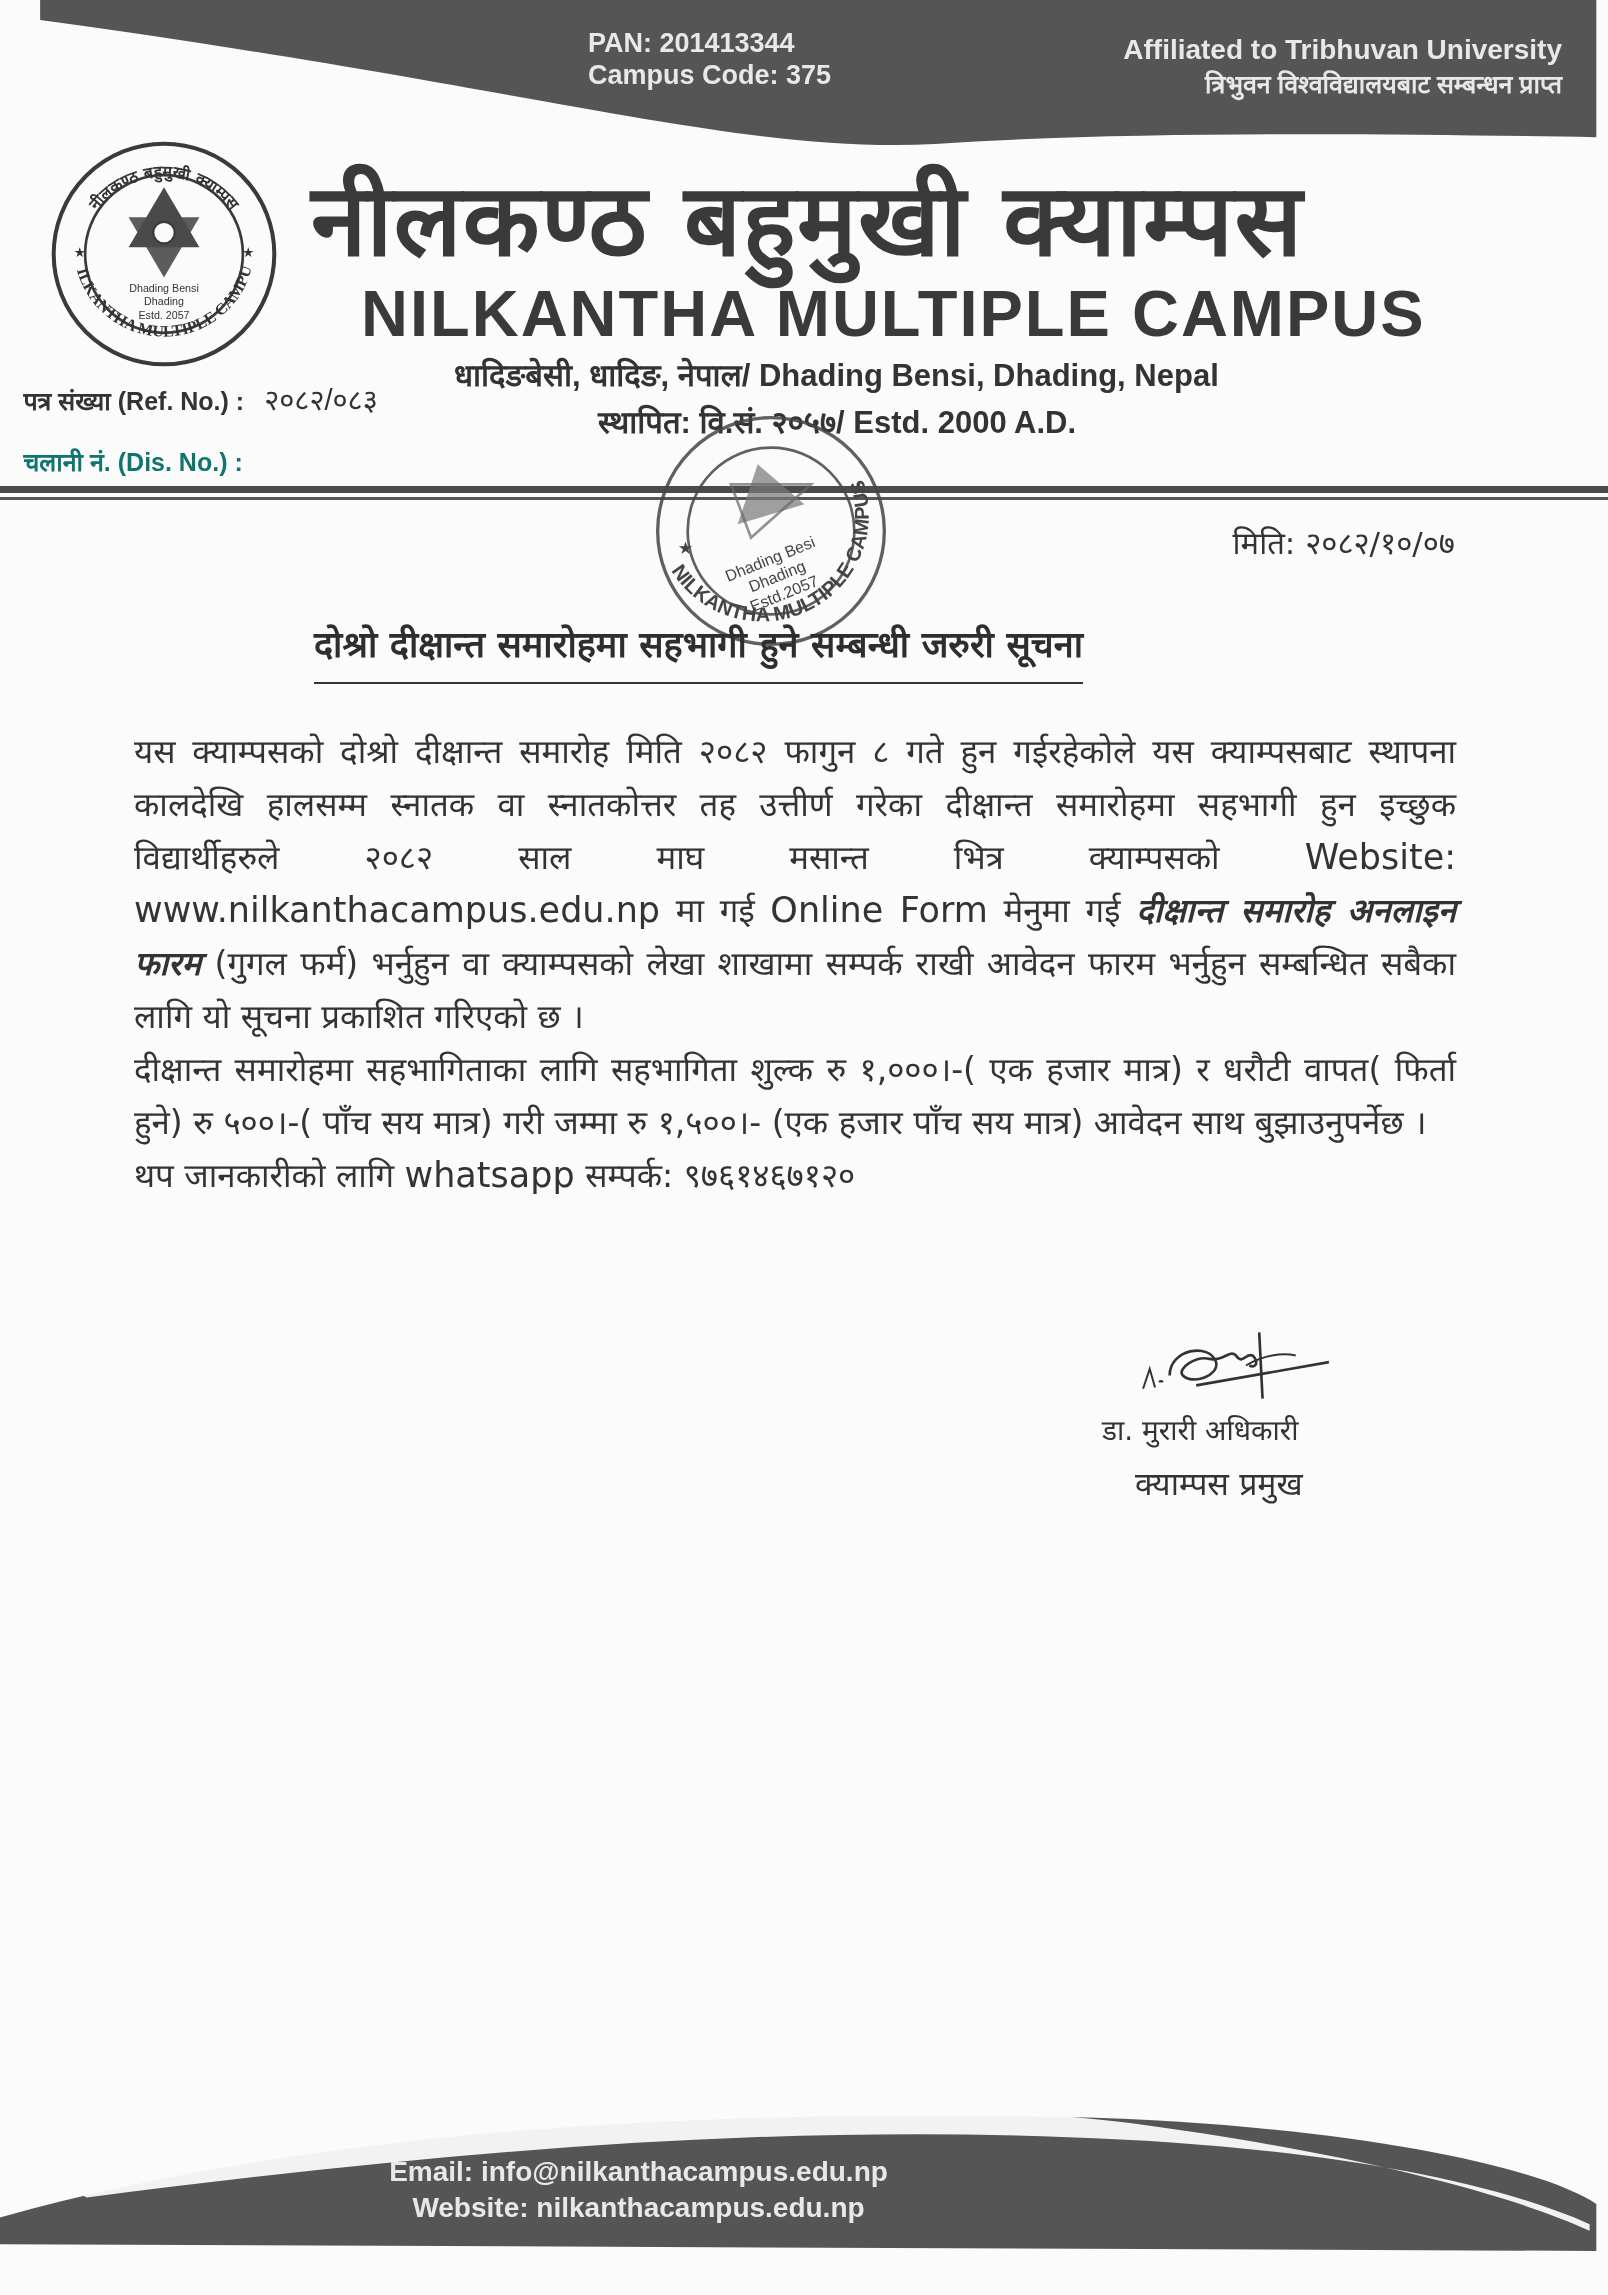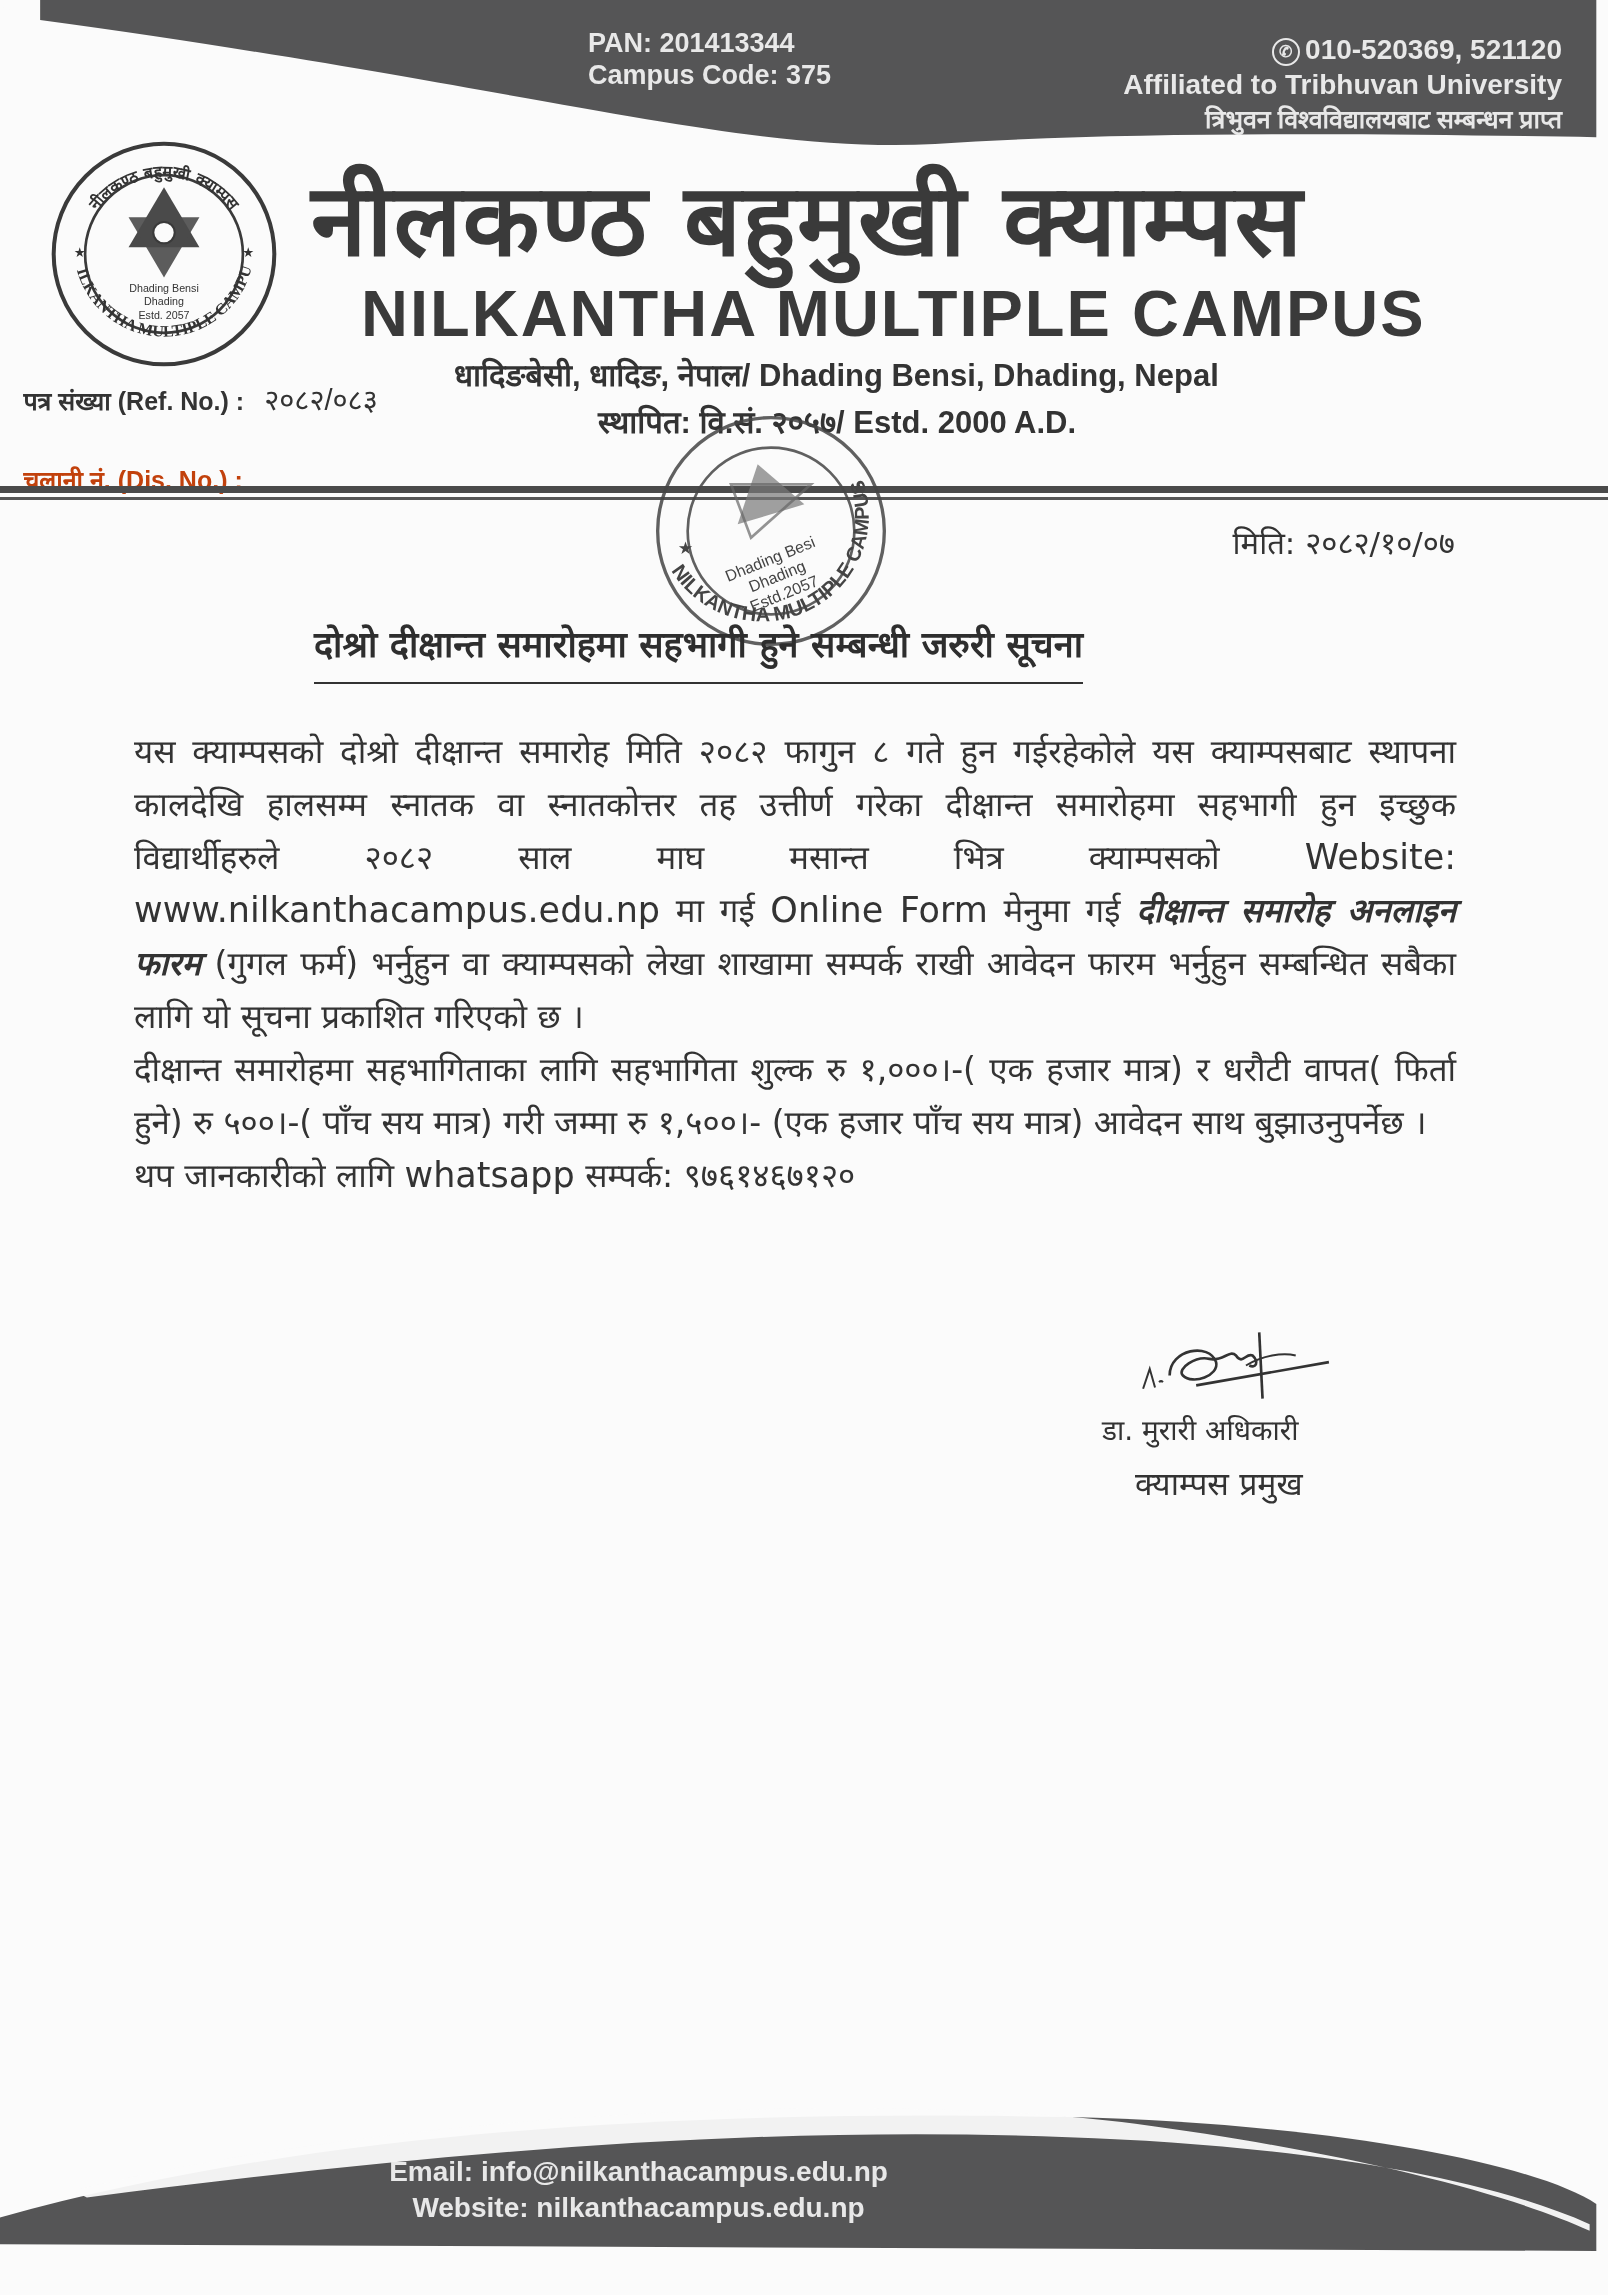--- a/index.html
+++ b/index.html
@@ -15,21 +15,21 @@
   .contact { right: 47px; top: 32px; color: #e8e8e8; font-family: "Liberation Sans", sans-serif; font-weight: bold; font-size: 28px; line-height: 35px; text-align: right; }
   .contact .np { font-size: 25px; }
   .phone-icon { display: inline-block; width: 24px; height: 24px; border: 2px solid #e8e8e8; border-radius: 50%; font-size: 16px; line-height: 24px; text-align: center; margin-right: 5.3px; vertical-align: middle; }
   .logo { left: 47px; top: 137px; width: 234px; height: 234px; }
   .title-np { left: 311px; top: 164px; font-size: 100px; font-weight: bold; color: #3a3a3a; letter-spacing: 1.3px; line-height: 114px; }
   .title-en { left: 361px; top: 277px; font-family: "Liberation Sans", sans-serif; font-weight: bold; font-size: 65px; color: #3a3a3a; letter-spacing: 2px; line-height: 73px; }
   .address { left: 454px; top: 357px; font-family: "Liberation Sans", sans-serif; font-weight: bold; font-size: 31px; color: #333; line-height: 37px; }
   .estd { left: 598px; top: 404px; font-family: Liberation Sans, sans-serif; font-weight: bold; font-size: 31px; color: #333; line-height: 37px; }
   .ref { left: 23.4px; top: 384px; font-family: "Liberation Sans", sans-serif; font-weight: bold; font-size: 25px; color: #333; line-height: 32px; }
   .ref .val { font-weight: normal; font-size: 29px; margin-left: 20px; }
-  .dis { left: 23.4px; top: 464px; font-family: "Liberation Sans", sans-serif; font-weight: bold; font-size: 25px; color: #c2410c; line-height: 32px; }
+  .dis { left: 23.4px; top: 446px; font-family: "Liberation Sans", sans-serif; font-weight: bold; font-size: 25px; color: #0f766e; line-height: 32px; }
   .rule1 { left: 0; top: 486px; width: 1609px; height: 6.7px; background: #4a4a4a; }
   .rule2 { left: 0; top: 497px; width: 1609px; height: 2.7px; background: #555; }
   .stamp { left: 651px; top: 411px; width: 240px; height: 240px; }
   .date { right: 154px; top: 521px; font-size: 31px; color: #333; text-align: center; }
   .subject { left: 314px; top: 621px; font-size: 36px; font-weight: bold; color: #2e2e2e; border-bottom: 2.7px solid #333; padding-bottom: 13px; line-height: 48px; }
   .body-text { left: 134px; top: 725px; width: 1322px; font-size: 33px; line-height: 53px; color: #333; text-align: justify; }
   .body-text p { margin: 0; }
   .body-text .en { font-family: "DejaVu Sans", sans-serif; font-size: 35px; }
   .body-text .it { font-style: italic; font-weight: bold; }
   .signature { left: 1129px; top: 1329px; width: 214px; height: 73px; }
@@ -45,21 +45,20 @@
   <path d="M60,0 L2390,0 L2390,205 C2100,200 1700,195 1400,215 C1100,230 800,130 60,30 Z" fill="#555556"></path>
   <path d="M0,0 L60,0 L60,30 C40,25 20,15 0,10 Z" fill="#fbfbfb"></path>
 </svg>
 
 <div class="abs pan">
   <div>PAN: 201413344</div>
   <div>Campus Code: 375</div>
 </div>
 
 <div class="abs contact">
-  <div><span class="phone-icon">✆</span><span>010-520369, 521120</span></div>
   <div>Affiliated to Tribhuvan University</div>
   <div class="np">त्रिभुवन विश्वविद्यालयबाट सम्बन्धन प्राप्त</div>
 </div>
 
 <svg class="abs logo" viewBox="0 0 350 350">
   <circle cx="175" cy="175" r="165" fill="none" stroke="#3a3a3a" stroke-width="6"></circle>
   <circle cx="175" cy="175" r="118" fill="none" stroke="#3a3a3a" stroke-width="4"></circle>
   <polygon points="175,75 228,165 122,165" fill="#4a4a4a"></polygon>
   <polygon points="175,210 228,120 122,120" fill="#4a4a4a" opacity="0.9"></polygon>
   <circle cx="175" cy="143" r="16" fill="#fbfbfb" stroke="#3a3a3a" stroke-width="3"></circle>

